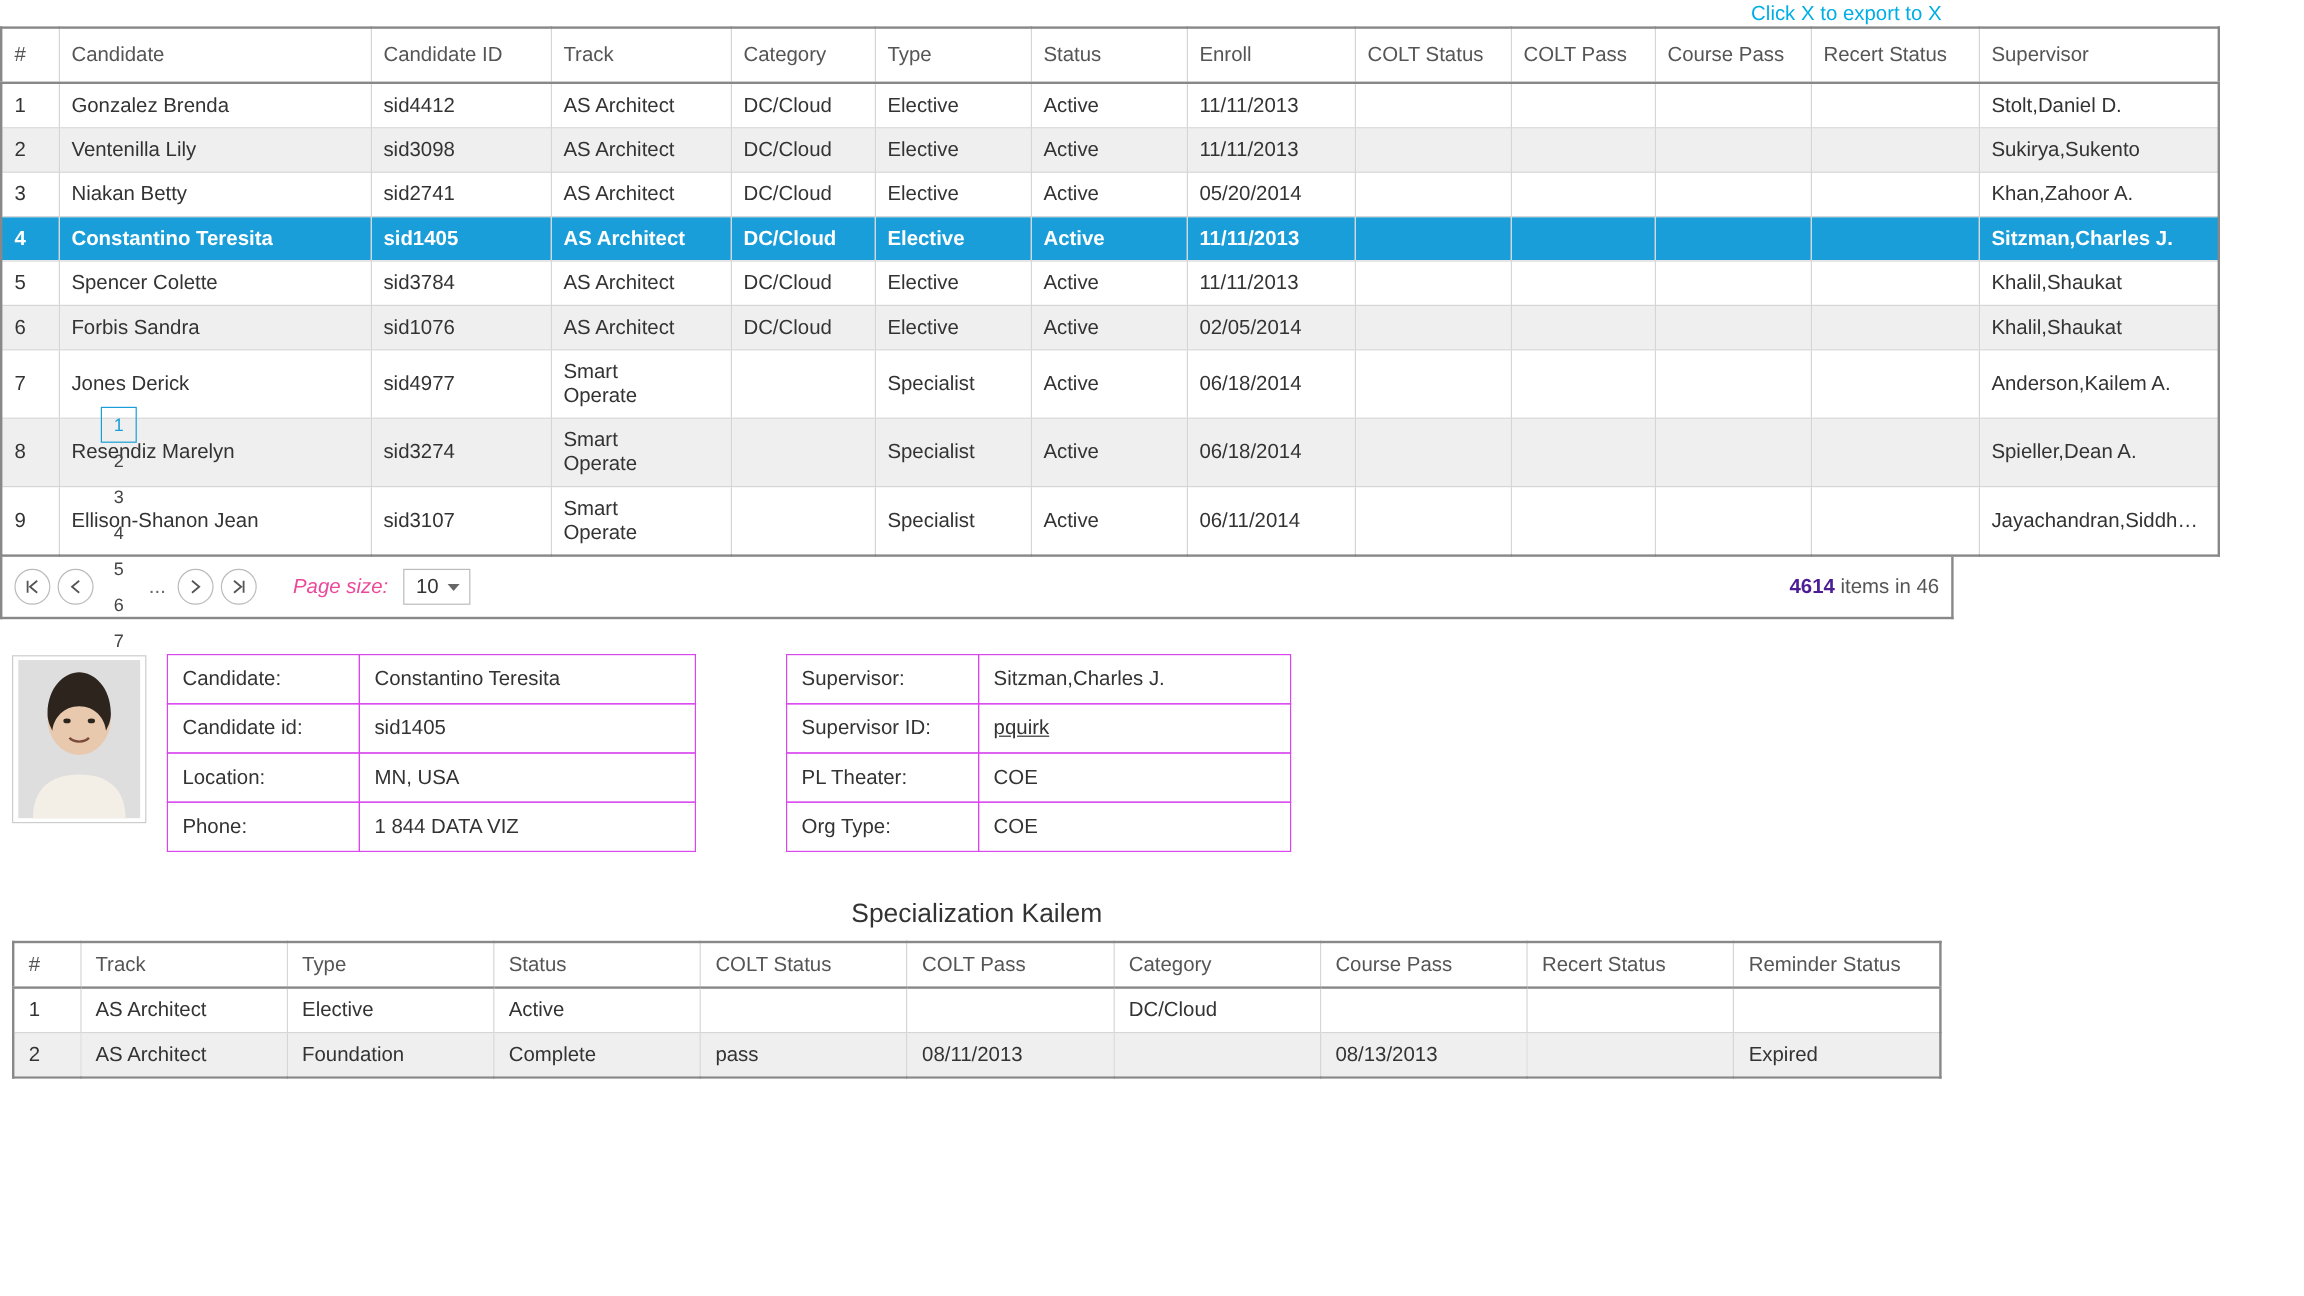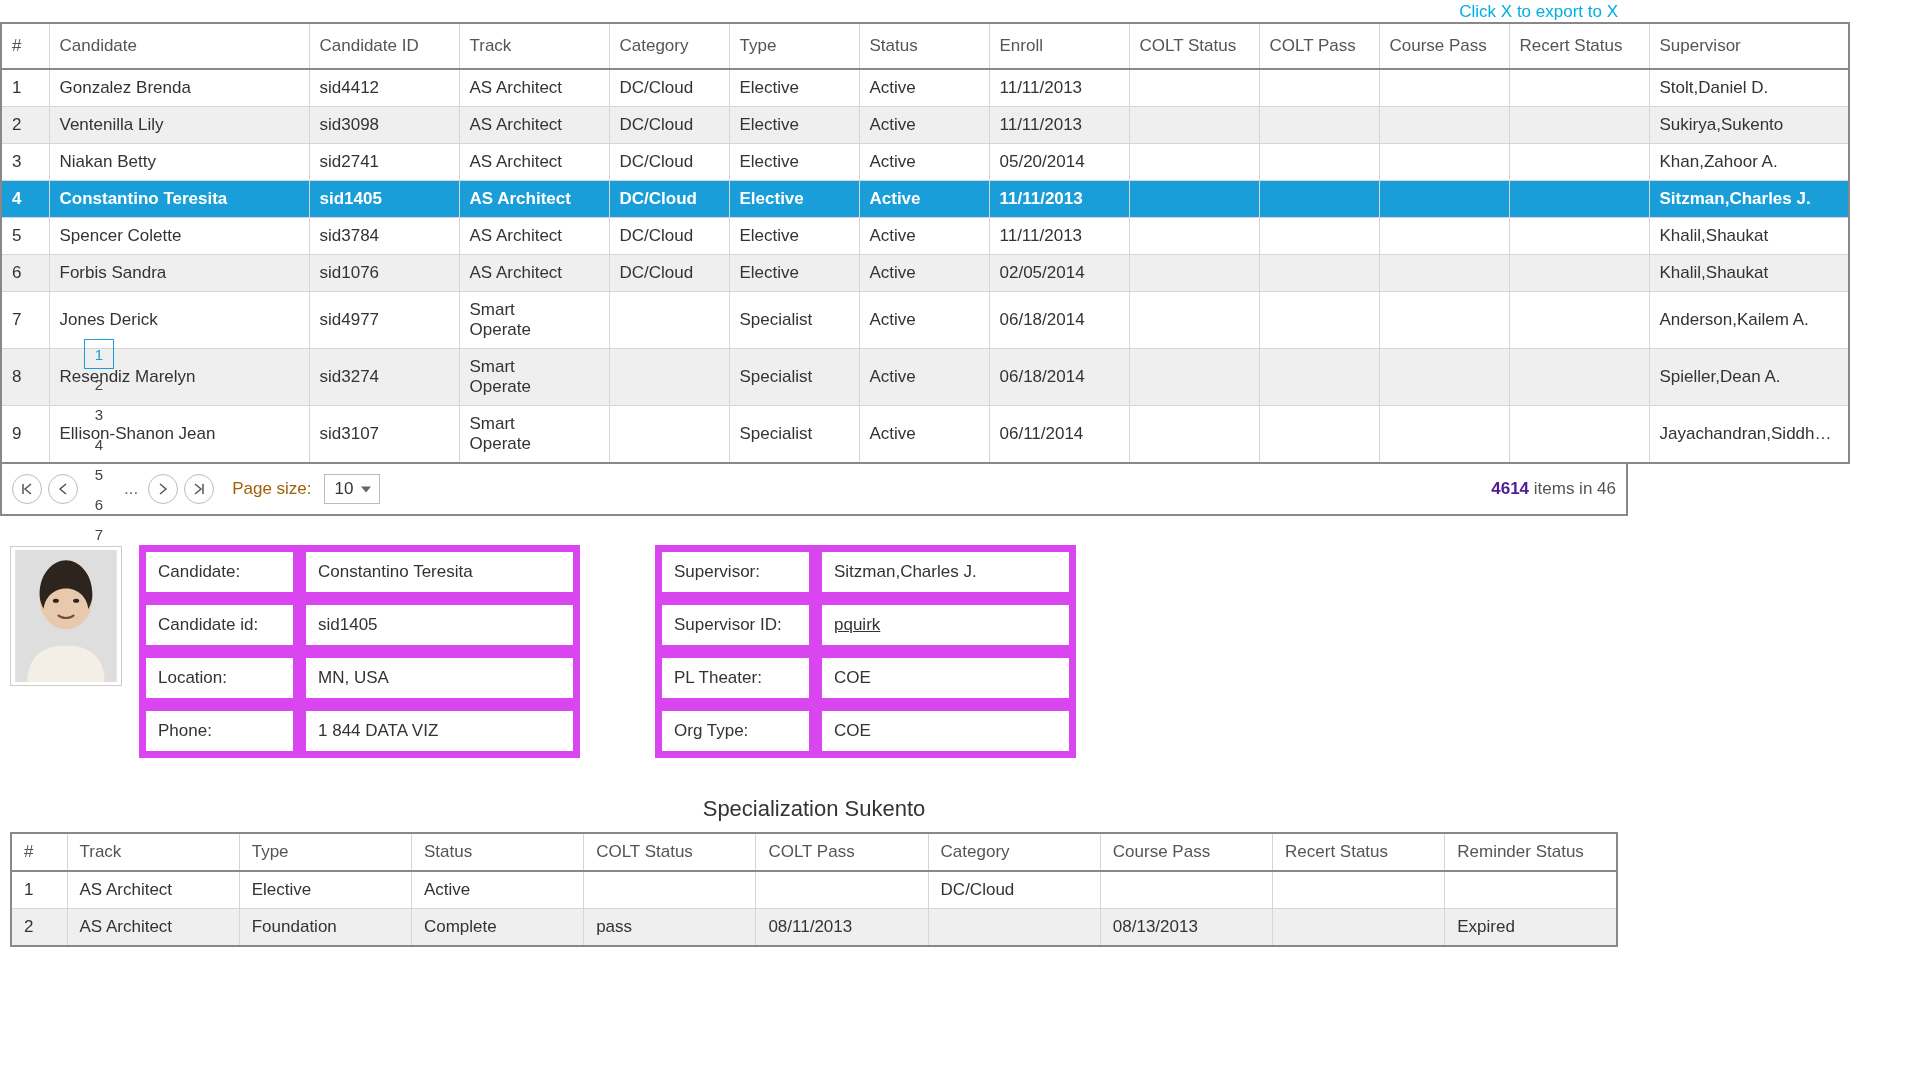--- a/index.html
+++ b/index.html
@@ -62,40 +62,40 @@
     border: 1px solid transparent;
     border-radius: 50%;
     display: flex; align-items: center; justify-content: center;
     font-size: 15px;
     color: #444;
     cursor: pointer;
   }
   .pager-btn.nav { border: 1px solid #bbb; background:#fff; }
   .pager-btn.active { border: 1px solid #199ed9; border-radius:0; color:#199ed9; }
   .pager-ellipsis { padding: 0 4px; color:#666; }
-  .page-size-label { margin-left: 12px; color:#a16207;}
+  .page-size-label { margin-left: 24px; color:#ec4899;font-style:italic;}
   .page-size-box {
     border:1px solid #bbb; padding:4px 26px 4px 10px; position:relative; margin-left:6px;
   }
   .page-size-box::after{
     content:""; position:absolute; right:8px; top:50%; transform:translateY(-40%);
     border-left:5px solid transparent; border-right:5px solid transparent; border-top:6px solid #666;
   }
   .items-summary { margin-left: auto; color:#555; }
   .items-summary .bold { font-weight:700; color:#4c1d95;}
   
   .detail-section { margin: 30px 10px 0 10px; }
   .detail-heading { font-size:18px; margin: 8px 0 18px 0; color:#222;}
   .detail-heading .name { font-weight:700; }
   .detail-row { display:flex; gap:18px; align-items:flex-start;}
   .avatar-box { width:112px; height:140px; border:1px solid #ccc; padding:3px; background:#fff;}
   .avatar-svg { width:100%; height:100%;}
   .kv-grid { display:grid; grid-template-columns: 160px 280px; }
   .kv-grid2 { display:grid; grid-template-columns: 160px 260px; }
-  .kv-cell { border:7px solid #d946ef; padding:10px 12px; margin:-1px 0 0 -1px;}
+  .kv-cell { border:1px solid #d946ef; padding:10px 12px; margin:-1px 0 0 -1px;}
   .kv-label { color:#333;}
   .kv-sep { width:40px;}
   .underline-link { text-decoration: underline; color:#333;}
   
   .spec-title { text-align:center; font-size:22px; margin: 38px 0 10px 0; color:#333;}
   table.spec {
     border-collapse: collapse; width:calc(100% - 20px); margin:0 10px;
     border: 2px solid #888; table-layout:fixed;
   }
   table.spec th, table.spec td {
@@ -356,21 +356,21 @@
           <div class="kv-cell kv-label">Supervisor ID:</div>
           <div class="kv-cell"><span class="underline-link">pquirk</span></div>
           <div class="kv-cell kv-label">PL Theater:</div>
           <div class="kv-cell">COE</div>
           <div class="kv-cell kv-label">Org Type:</div>
           <div class="kv-cell">COE</div>
         </div>
     </div>
   </div>
 
-  <div class="spec-title">Specialization Sukento</div>
+  <div class="spec-title">Specialization Kailem</div>
   <table class="spec">
     <colgroup>
       <col class="spec-col-num">
         <col>
         <col>
         <col>
         <col>
         <col>
         <col>
         <col>

